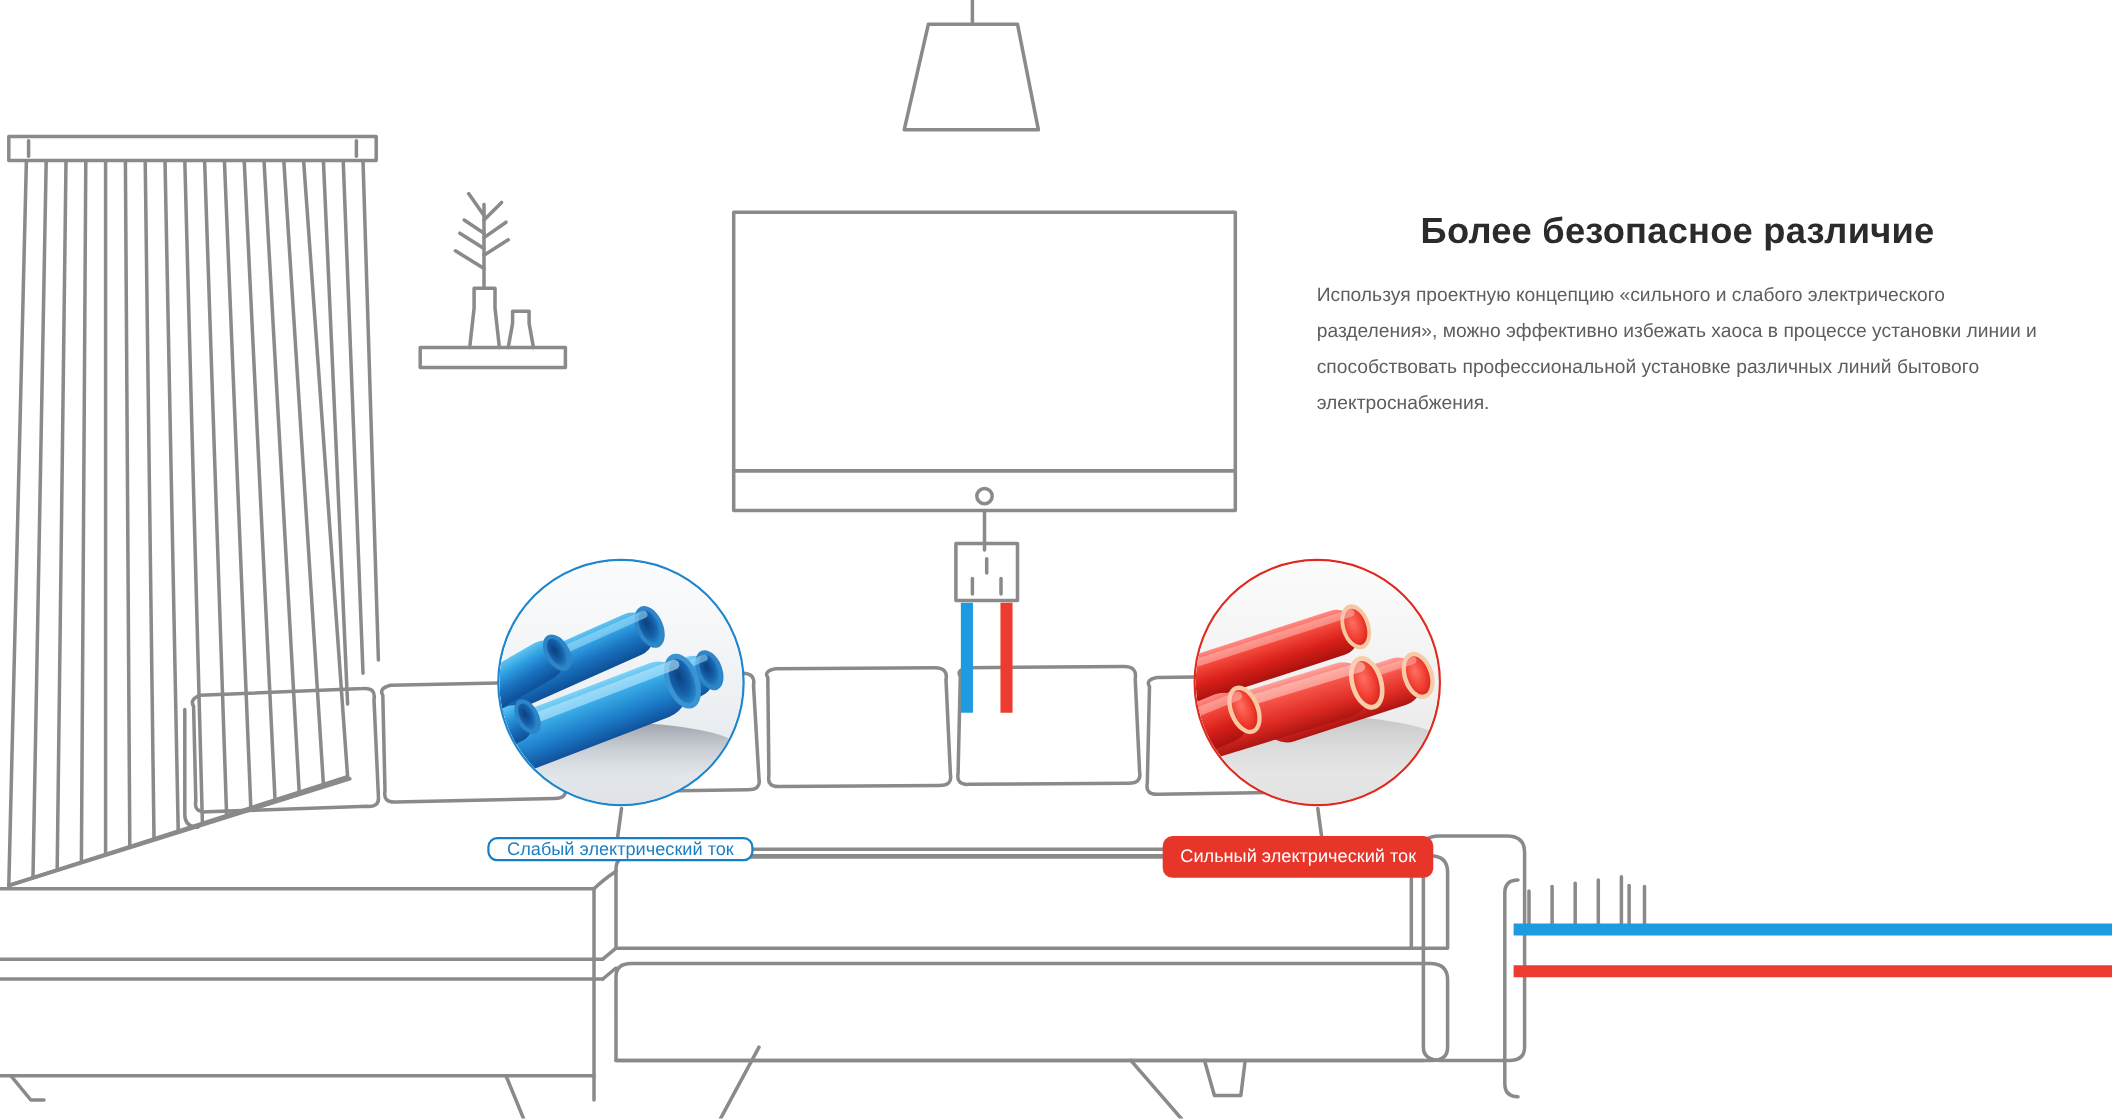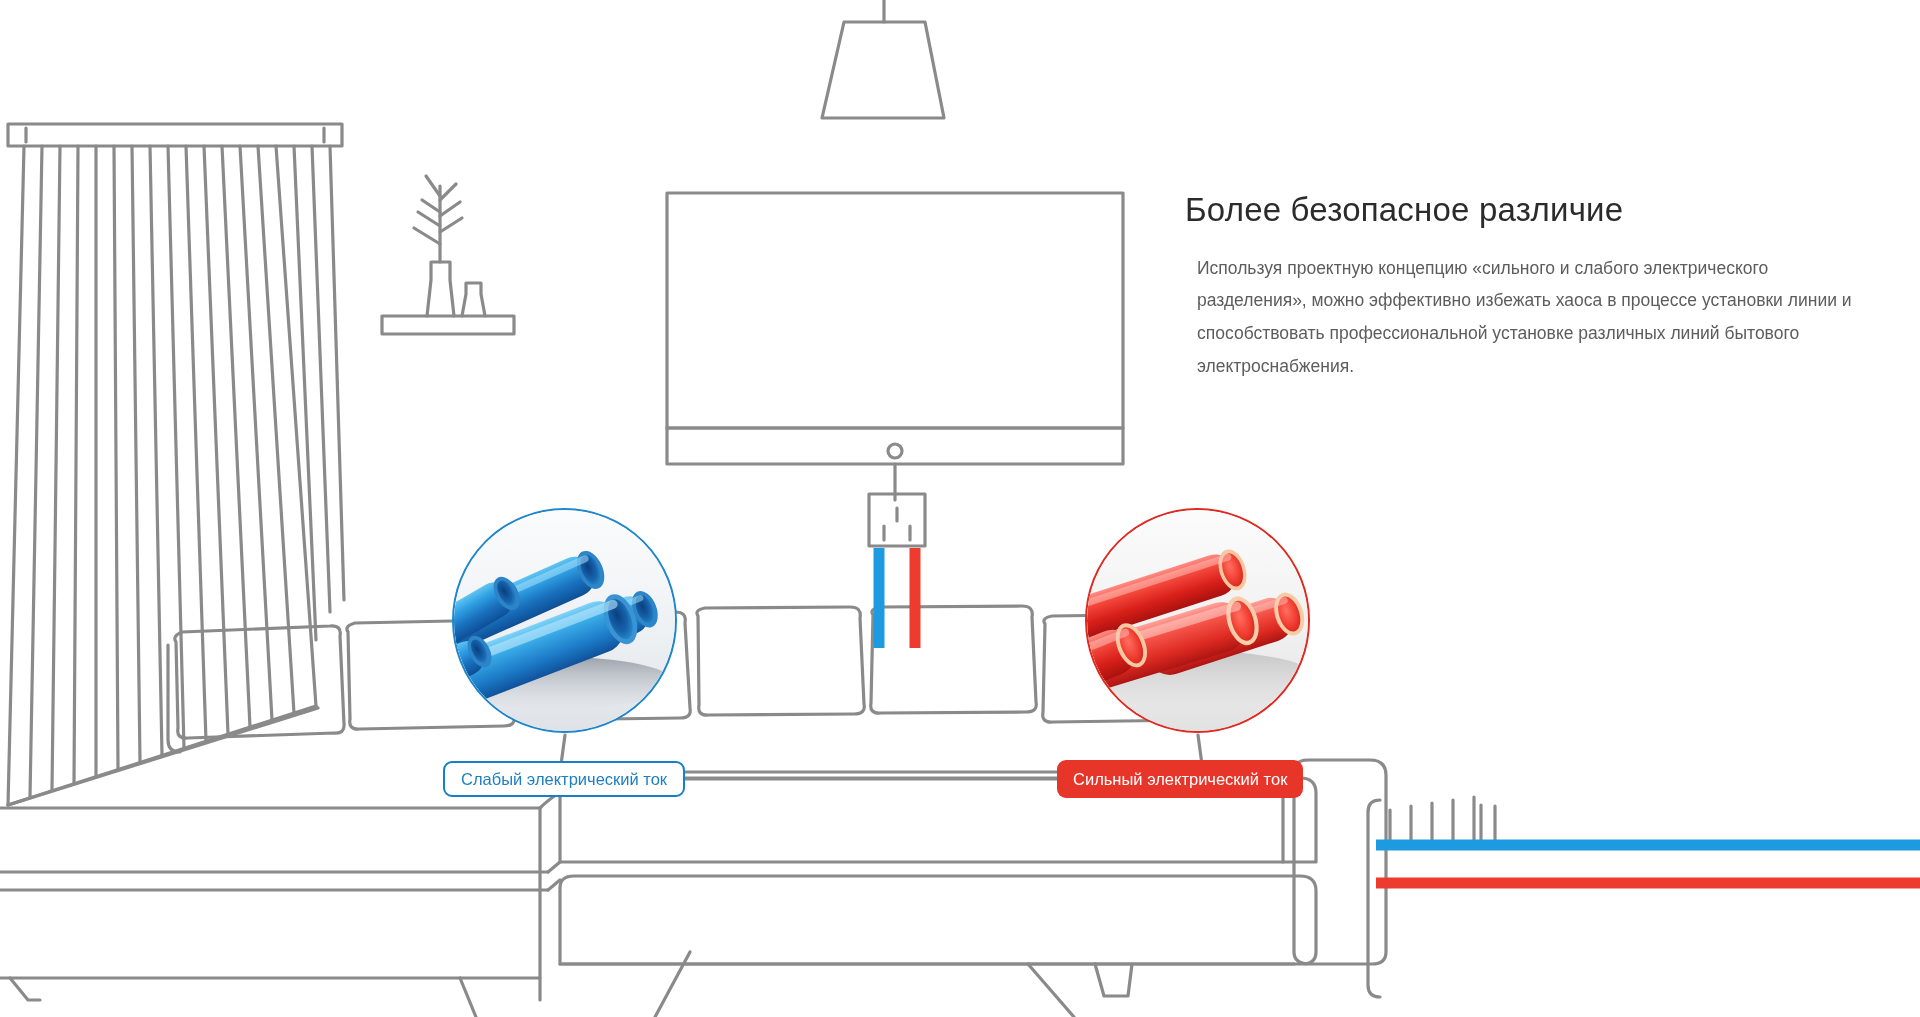--- a/index.html
+++ b/index.html
@@ -33,26 +33,27 @@
 
   
   .text-panel {
     position: absolute;
     left: 1185px;
     top: 190px;
     width: 680px;
   }
   .panel-title {
     font-size: 33px;
-    font-weight: 400;
+    font-weight: 700;
     color: #2b2b2b;
     letter-spacing: 0.2px;
     margin: 0 0 22px 0;
     line-height: 1.2;
     white-space: nowrap;
+    text-align: center;
   }
   .panel-body {
     font-size: 17.5px;
     color: #5d5d5d;
     line-height: 1.88;
     margin: 12px;
     max-width: 668px;
   }
 
   
@@ -62,21 +63,21 @@
     align-items: center;
     justify-content: center;
     font-size: 16.5px;
     line-height: 1;
     white-space: nowrap;
     box-sizing: border-box;
   }
   .badge-weak {
     left: 443px;
     top: 761px;
-    height: 36px;
+    height: 22px;
     padding: 0 16px;
     border: 2.5px solid #1580c8;
     border-radius: 9px;
     background: #ffffff;
     color: #1c7fc4;
   }
   .badge-strong {
     left: 1057px;
     top: 760px;
     height: 38px;

